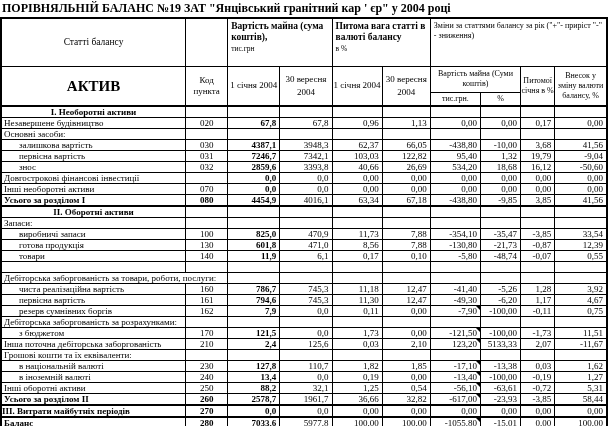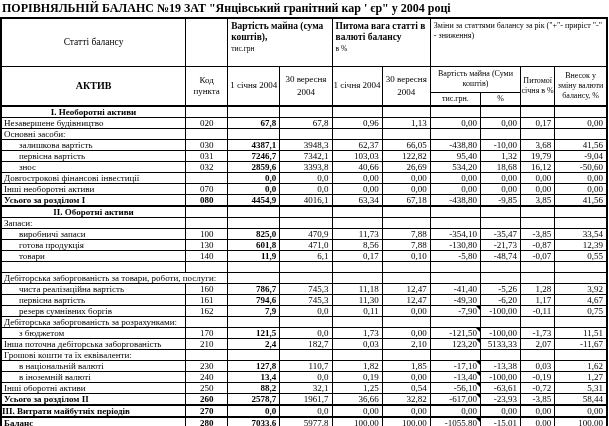--- a/index.html
+++ b/index.html
@@ -20,21 +20,21 @@
   }
   
   tr.h-a{height:48px;}
   tr.h-b{height:26px;}
   tr.h-c{height:14px;}
   tr.h-c td{border-bottom:2px solid #000;}
   .h-articles{text-align:center;font-size:9.5px;}
   .h-group{vertical-align:top;padding:2px 3px;font-weight:bold;font-size:9.5px;line-height:11px;}
   .h-group .unit{display:block;font-weight:normal;font-size:7.5px;margin-top:0;}
   .h-change{vertical-align:top;padding:2px 3px;font-size:8px;font-weight:normal;line-height:10px;}
-  .h-aktiv{text-align:center;font-weight:bold;font-size:10px;}
+  .h-aktiv{text-align:center;font-weight:bold;font-size:15px;}
   .h-code{text-align:center;font-size:9px;line-height:11px;}
   .h-date{text-align:center;font-size:9px;line-height:13px;}
   .h-small{text-align:center;font-size:8px;line-height:10px;}
   
   tbody tr{height:11px;}
   .c-name{padding-left:2px;white-space:nowrap;}
   .c-code{text-align:center;}
   .c-num{text-align:right;padding-right:3px;}
   .c-num-0{font-weight:bold;}
   tr.r-sub .c-name{padding-left:17px;}
@@ -349,21 +349,21 @@
         <td class="c-num c-num-3">0,00</td>
         <td class="c-num c-num-4 marked">-121,50</td>
         <td class="c-num c-num-5">-100,00</td>
         <td class="c-num c-num-6">-1,73</td>
         <td class="c-num c-num-7">11,51</td>
       </tr>
       <tr class="r-item">
         <td class="c-name">Інша поточна дебіторська заборгованість</td>
         <td class="c-code">210</td>
         <td class="c-num c-num-0">2,4</td>
-        <td class="c-num c-num-1">182,7</td>
+        <td class="c-num c-num-1">125,6</td>
         <td class="c-num c-num-2">0,03</td>
         <td class="c-num c-num-3">2,10</td>
         <td class="c-num c-num-4 marked">123,20</td>
         <td class="c-num c-num-5">5133,33</td>
         <td class="c-num c-num-6">2,07</td>
         <td class="c-num c-num-7">-11,67</td>
       </tr>
       <tr class="r-item">
         <td class="c-name">Грошові кошти та їх еквіваленти:</td>
         <td class="c-code"></td>

